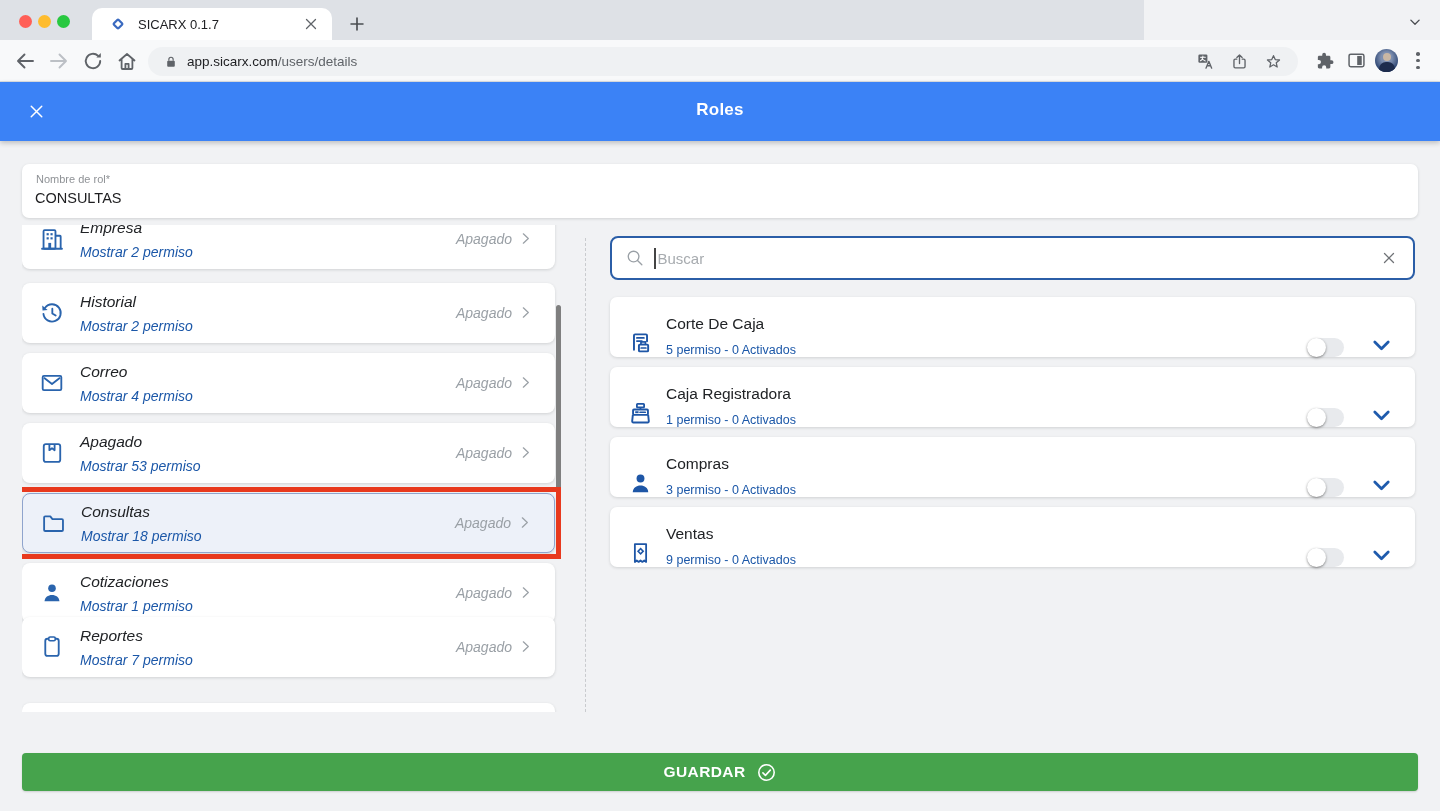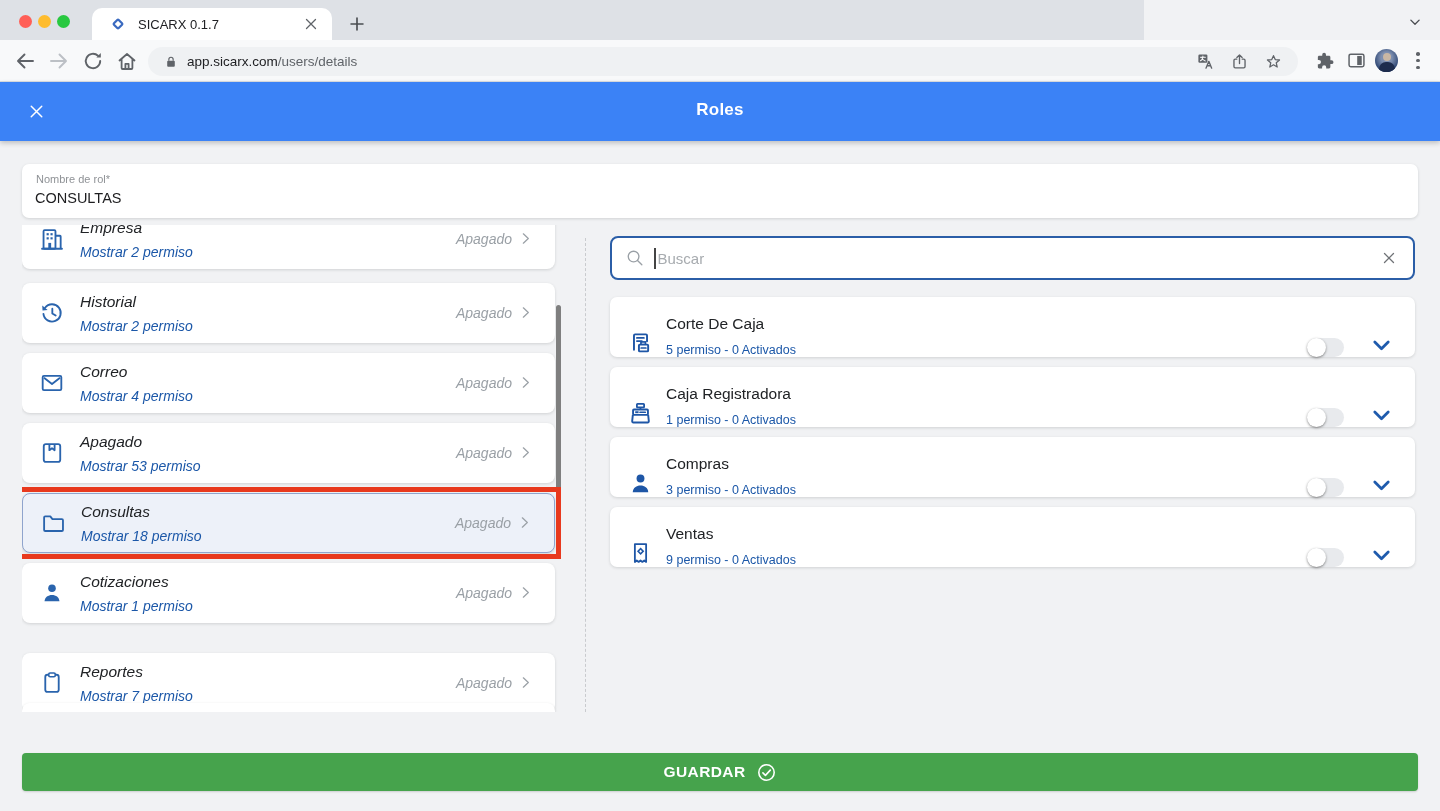--- a/index.html
+++ b/index.html
@@ -437,21 +437,21 @@
       <div class="lright">
         <span class="lstatus">Apagado</span>
         <span class="chev">
             <svg>
               <use href="#s-chevright"></use>
             </svg>
           </span>
       </div>
     </div>
 
-    <div class="lcard" style="top:428px">
+    <div class="lcard" style="top:392px">
       <span class="licon">
           <svg>
             <use href="#s-clipboard"></use>
           </svg>
         </span>
       <div class="ltxt">
         <div class="lt">Reportes</div>
         <div class="ls">Mostrar 7 permiso</div>
       </div>
       <div class="lright">

